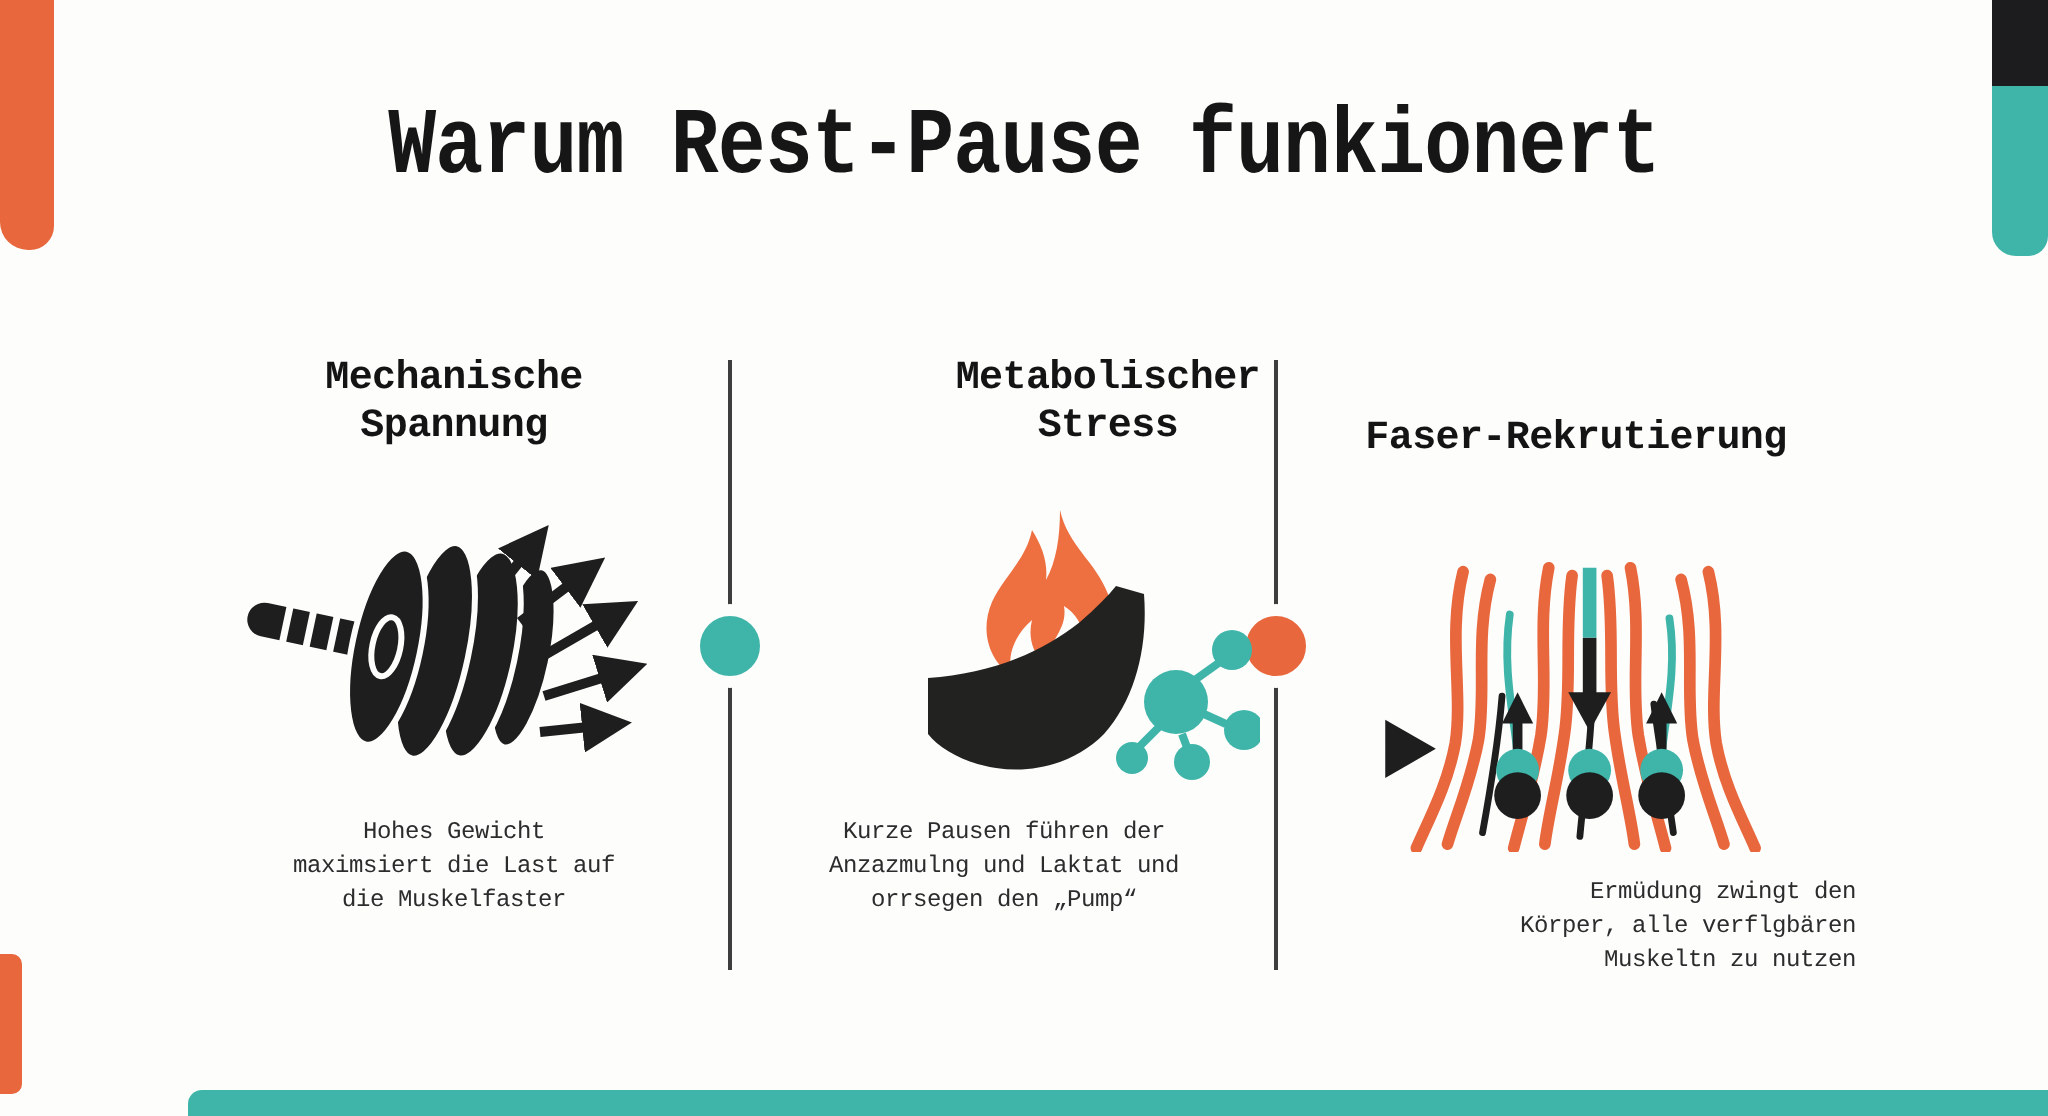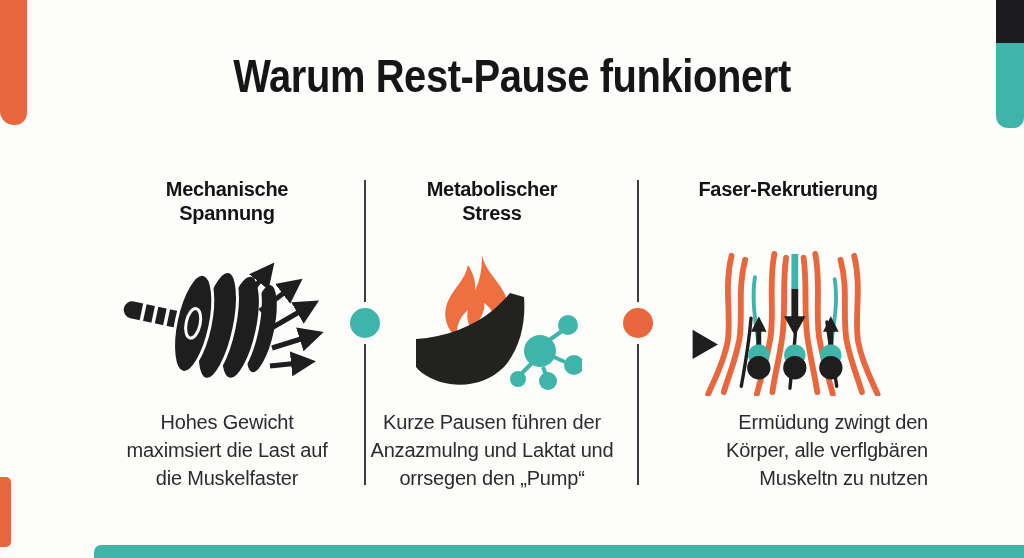--- a/index.html
+++ b/index.html
@@ -1,18 +1,18 @@
 <!DOCTYPE html>
 <html><head>
 <meta charset="utf-8">
 <style>
   html,body{margin:0;padding:0;background:#e9e9e9;}
   .canvas{
     position:relative; width:1024px; height:558px; overflow:hidden;
-    background:#fdfdfc; font-family:Liberation Sans, sans-serif;
+    background:#fdfdfc; font-family:Liberation Mono, monospace;
   }
   
   .deco-tl{position:absolute;left:0;top:0;width:27px;height:125px;background:#E8673C;border-radius:0 0 12px 14px;}
   .deco-tr{position:absolute;right:0;top:0;width:28px;height:128px;}
   .deco-tr-black{height:43px;background:#1c1c1e;}
   .deco-tr-teal{height:85px;background:#3FB5AA;border-radius:0 0 10px 12px;}
   .deco-bl{position:absolute;left:0;bottom:11px;width:11px;height:70px;background:#E8673C;border-radius:0 5px 5px 0;}
   .deco-bottom{position:absolute;left:94px;right:0;bottom:0;height:13px;background:#3FB5AA;border-radius:7px 0 0 0;}
   
   .title{
@@ -23,29 +23,29 @@
   
   .divider{position:absolute;top:180px;height:305px;width:2px;background:#3d3d3d;}
   .divider-1{left:364px;}
   .divider-2{left:637px;}
   .dot{position:absolute;top:302px;width:30px;height:30px;border-radius:50%;border:6px solid #fdfdfc;}
   .dot-1{left:344px;}
   .dot-2{left:617px;}
   
   .col{position:absolute;top:178px;display:flex;flex-direction:column;align-items:center;}
   .col-1{left:88px;width:278px;}
-  .col-2{left:364px;width:256px;}
-  .col-3{left:648px;width:280px;}
+  .col-2{left:374px;width:256px;align-items:flex-end;}
+  .col-3{left:648px;width:280px;margin-top:30px;}
   .col-heading{
     margin:0;height:70px;font-size:20px;font-weight:700;color:#141414;
     text-align:center;line-height:1.18;white-space:pre-line;letter-spacing:-0.3px;
   }
   .icon-box{height:142px;display:flex;align-items:center;justify-content:center;margin-top:4px;}
   .col-body{
-    margin:14px 0 0;font-size:20px;color:#2c2c2c;text-align:center;
+    margin:14px 0 0;font-size:12px;color:#2c2c2c;text-align:center;
     line-height:1.4;white-space:pre-line;letter-spacing:-0.2px;width:100%;
   }
   .col-3 .col-body{text-align:right;padding-left:22px;box-sizing:border-box;}
 </style>
 </head>
 <body>
 
 <div class="canvas">
 
   <div class="deco-tl"></div>

